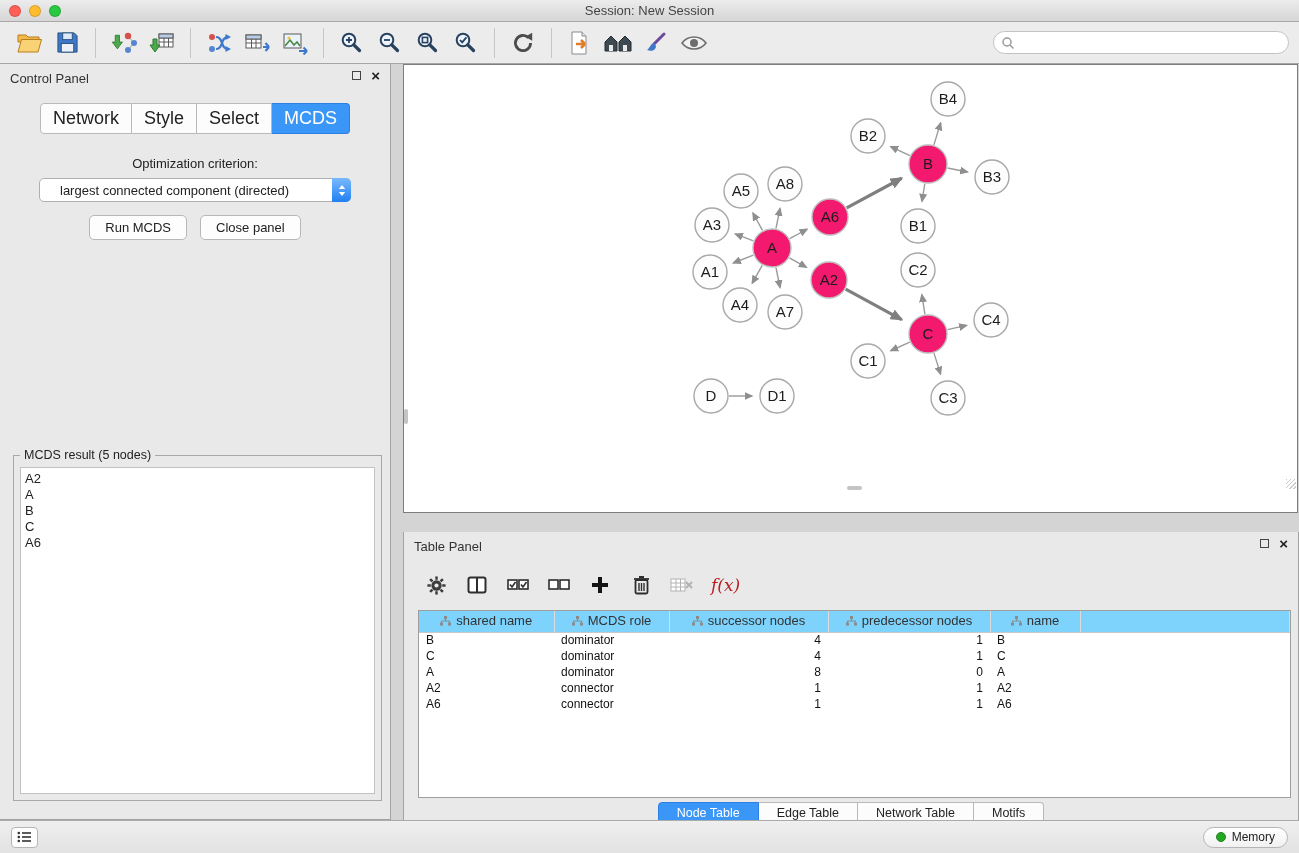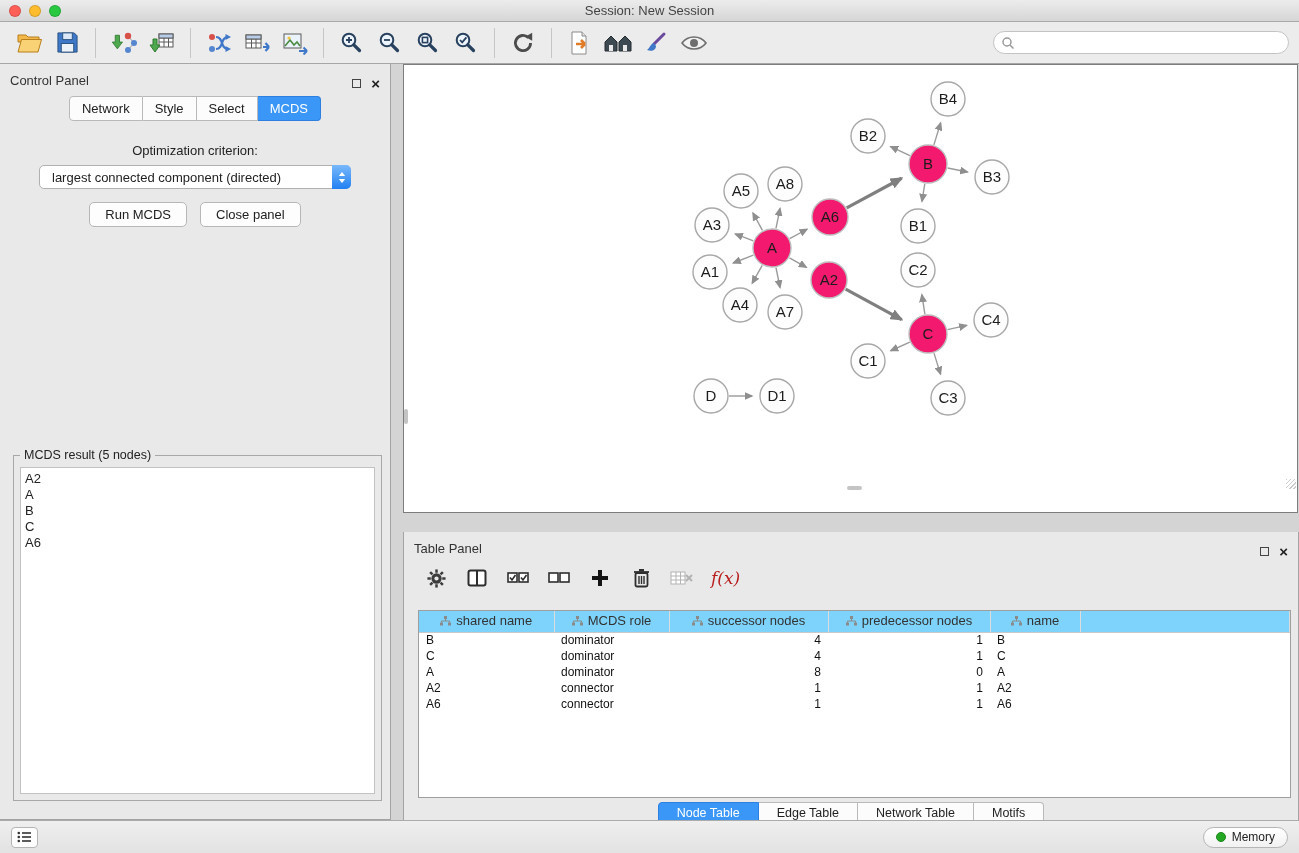--- a/index.html
+++ b/index.html
@@ -22,39 +22,39 @@
   .tbtn { width:38px; height:34px; display:flex; align-items:center; justify-content:center;
     background:transparent; border:none; cursor:default; }
   .vsep { width:1px; height:30px; background:#c6c6c6; margin:0 9px; }
   .searchbox { position:absolute; right:10px; top:9px; width:296px; height:23px;
     background:#fff; border:1px solid #c3c3c3; border-radius:12px;
     display:flex; align-items:center; padding-left:7px; }
   .searchbox input { border:none; outline:none; flex:1; height:18px; font-size:12px;
     font-family:"Liberation Sans",sans-serif; background:transparent; }
 
   
-  .panel-header { height:24px; display:flex; align-items:flex-end; padding:0 10px; font-size:13px; color:#333; }
+  .panel-header { height:24px; display:flex; align-items:flex-start; padding:0 10px; font-size:13px; color:#333;margin-top:7px; }
   .win-btns { margin-left:auto; display:flex; align-items:center; gap:10px; }
   .fbtn { width:9px; height:9px; border:1.5px solid #444; display:inline-block; }
   .xbtn { font-size:15px; font-weight:bold; color:#222; line-height:9px; }
 
   
   .control-panel { position:absolute; left:0; top:64px; width:391px; height:756px;
     background:#e9e9e9; border-right:1px solid #a3a3a3; border-bottom:1px solid #a3a3a3; }
   .seg { display:flex; justify-content:center; }
   .seg .tab { background:#fcfcfc; border:1px solid #b9b9b9; border-left:none;
-    padding:4px 12px; font-size:13px; color:#222; cursor:default; }
+    padding:4px 12px; font-size:18px; color:#222; cursor:default; }
   .seg .tab:first-child { border-left:1px solid #b9b9b9; border-radius:4px 0 0 4px; }
   .seg .tab:last-child { border-radius:0 4px 4px 0; }
   .seg .tab.active { background:#3b97f7; border-color:#2d7fe0; color:#fff; }
   #ctl-tabs { margin-top:8px; }
   .opt-label { text-align:center; margin-top:22px; font-size:13px; }
   .dropdown { margin:7px auto 0 auto; width:312px; height:24px; background:#fff;
     border:1px solid #b0b0b0; border-radius:5px; display:flex; align-items:center; }
-  .dropdown .val { flex:1; padding-left:12px; font-size:13px; white-space:nowrap; overflow:hidden; }
+  .dropdown .val { flex:1; padding-left:20px; font-size:13px; white-space:nowrap; overflow:hidden; }
   .stepper { width:19px; height:24px; margin:-1px -1px -1px 0; border-radius:0 5px 5px 0;
     background:linear-gradient(#79b9fc,#2180f2); display:flex; align-items:center; justify-content:center; }
   .btn-row { display:flex; justify-content:center; gap:13px; margin-top:13px; }
   .pbtn { background:#fdfdfd; border:1px solid #b7b7b7; border-radius:5px; padding:4px 15px;
     font-size:13px; font-family:"Liberation Sans",sans-serif; color:#222; cursor:default; }
   .groupbox { position:absolute; left:13px; top:391px; width:369px; height:346px;
     border:1px solid #a8a8a8; }
   .legend { position:absolute; top:-8px; left:6px; background:#e9e9e9; padding:0 4px; font-size:12.5px; }
   .listbox { position:absolute; left:6px; right:6px; top:11px; bottom:6px; background:#fff;
     border:1px solid #c2c2c2; overflow:hidden; padding:3px 0 0 4px; }

